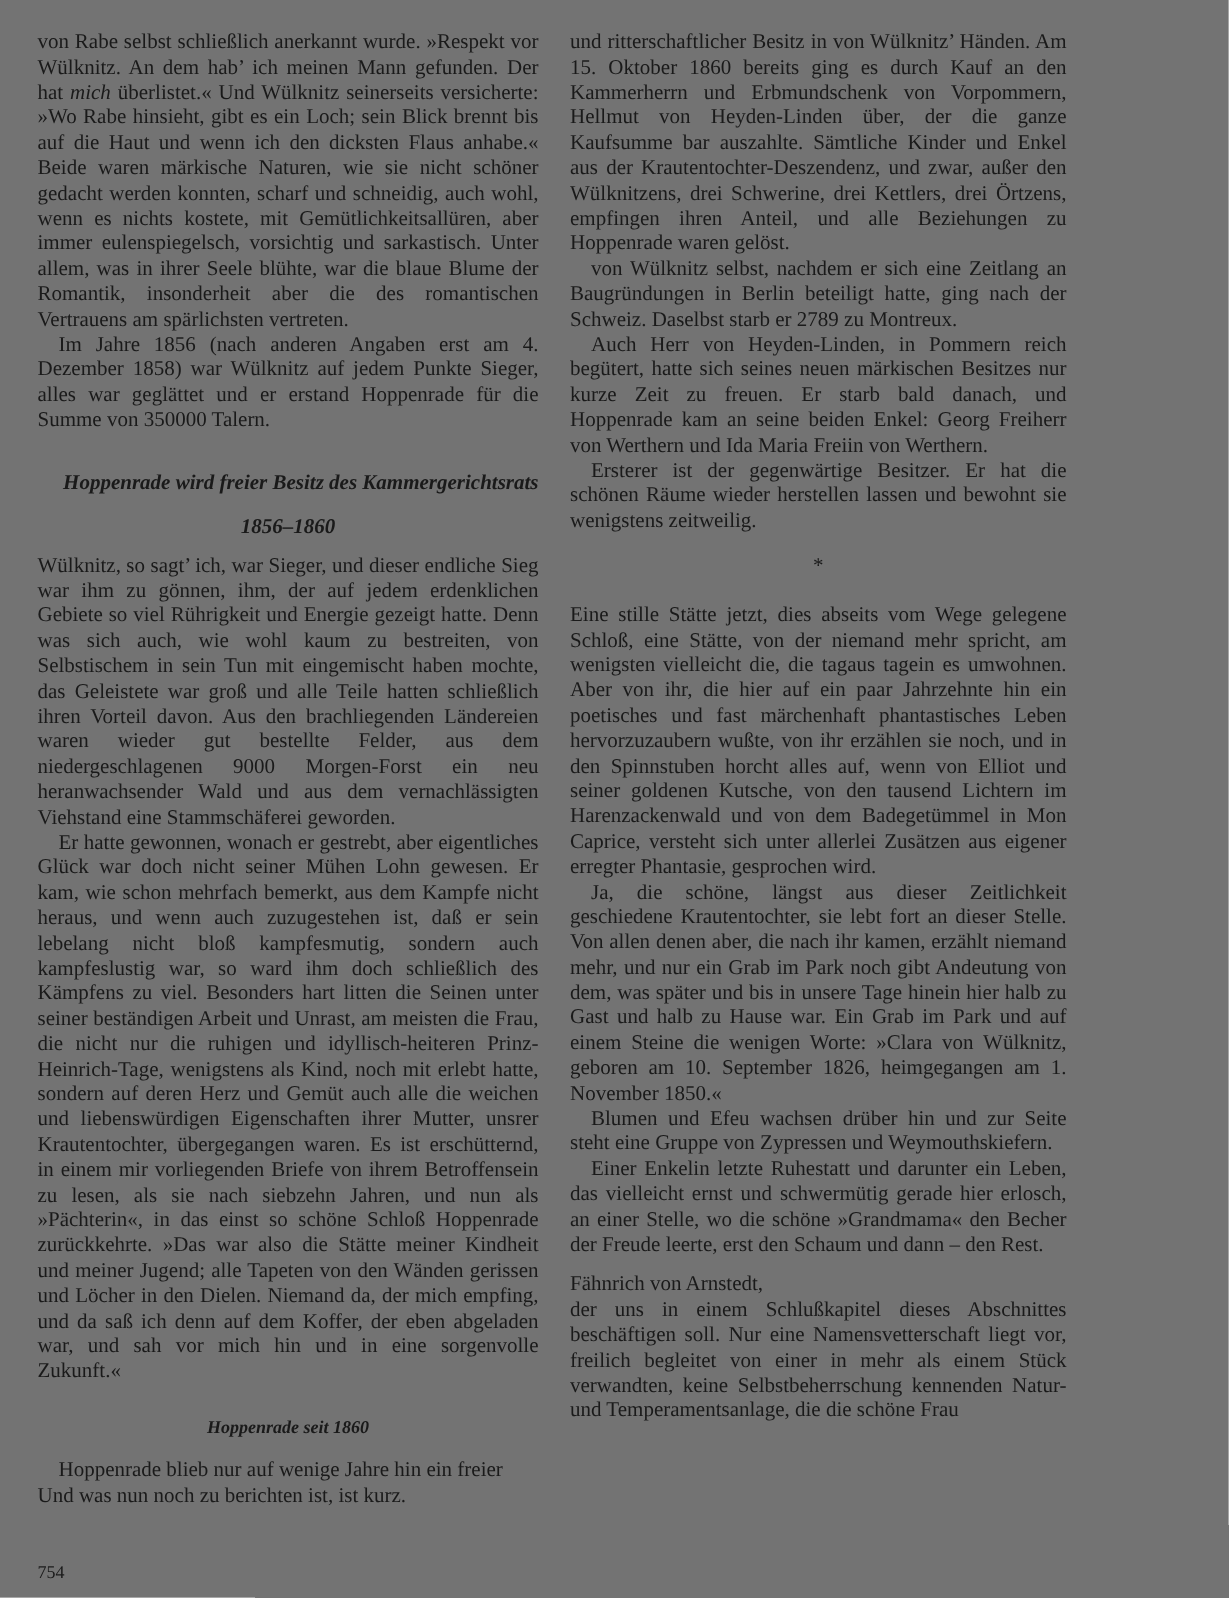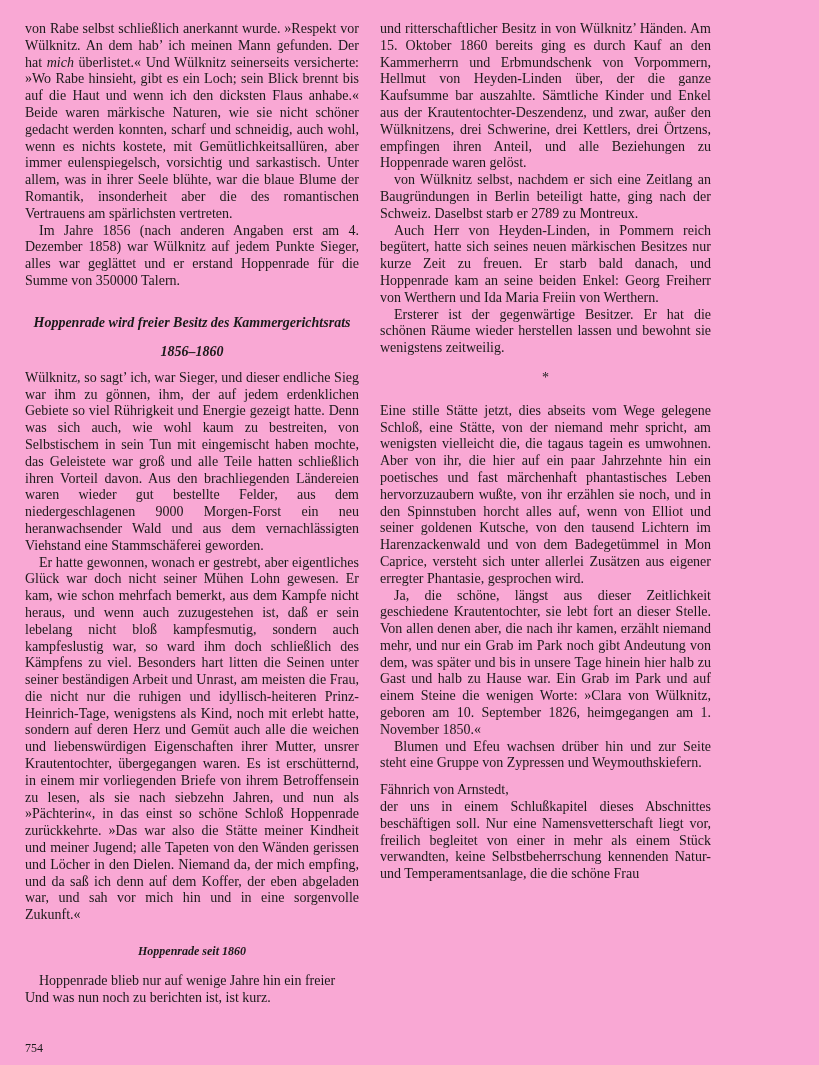--- a/index.html
+++ b/index.html
@@ -8,40 +8,40 @@
     background: #ffffff;
     font-family: "Liberation Serif", "DejaVu Serif", serif;
     color: #1a1a1a;
   }
   .page {
     position: relative;
     box-sizing: border-box;
     width: 819px; height: 1065px;
     padding: 21px 0 0 25px;
     overflow: hidden;
-    background: #f9a8d4;
+    background: #737373;
   }
   .columns { display: flex; gap: 21px; align-items: flex-start; }
   .col {
     font-size: 14px;
     line-height: 16.8px;
     text-align: justify;
     -webkit-hyphens: auto; hyphens: auto;
   }
   .col-left  { width: 334px; }
   .col-right { width: 331px; }
   .col p { margin: 0; }
   .col p.indent { text-indent: 14px; }
   em.word-em { font-style: italic; }
 
   .section-title { margin: 23px 0 0 0; }
   .section-title .h-line {
     font-weight: bold; font-style: italic;
     font-size: 14px; line-height: 20px;
-    text-align: center; white-space: nowrap;
+    text-align: right; white-space: nowrap;
   }
   .section-years {
     margin: 9px 0 8px 0;
     font-weight: bold; font-style: italic;
     font-size: 14px; line-height: 20px;
     text-align: center;
   }
   .section-title-mid {
     margin: 17px 0 12px 0;
     font-weight: bold; font-style: italic;
@@ -93,20 +93,21 @@
       <p class="body-p">und ritterschaftlicher Besitz in von Wülknitz’ Händen. Am 15. Oktober 1860 bereits ging es durch Kauf an den Kammerherrn und Erbmundschenk von Vorpommern, Hellmut von Heyden-Linden über, der die ganze Kaufsumme bar auszahlte. Sämtliche Kinder und Enkel aus der Krautentochter-Deszendenz, und zwar, außer den Wülknitzens, drei Schwerine, drei Kettlers, drei Örtzens, empfingen ihren Anteil, und alle Beziehungen zu Hoppenrade waren gelöst.</p>
       <p class="body-p indent">von Wülknitz selbst, nachdem er sich eine Zeitlang an Baugründungen in Berlin beteiligt hatte, ging nach der Schweiz. Daselbst starb er 2789 zu Montreux.</p>
       <p class="body-p indent">Auch Herr von Heyden-Linden, in Pommern reich begütert, hatte sich seines neuen märkischen Besitzes nur kurze Zeit zu freuen. Er starb bald danach, und Hoppenrade kam an seine beiden Enkel: Georg Freiherr von Werthern und Ida Maria Freiin von Werthern.</p>
       <p class="body-p indent">Ersterer ist der gegenwärtige Besitzer. Er hat die schönen Räume wieder herstellen lassen und bewohnt sie wenigstens zeitweilig.</p>
 
       <div class="star-separator">*</div>
 
       <p class="body-p">Eine stille Stätte jetzt, dies abseits vom Wege gelegene Schloß, eine Stätte, von der niemand mehr spricht, am wenigsten vielleicht die, die tagaus tagein es umwohnen. Aber von ihr, die hier auf ein paar Jahrzehnte hin ein poetisches und fast märchenhaft phantastisches Leben hervorzuzaubern wußte, von ihr erzählen sie noch, und in den Spinnstuben horcht alles auf, wenn von Elliot und seiner goldenen Kutsche, von den tausend Lichtern im Harenzackenwald und von dem Badegetümmel in Mon Caprice, versteht sich unter allerlei Zusätzen aus eigener erregter Phantasie, gesprochen wird.</p>
       <p class="body-p indent">Ja, die schöne, längst aus dieser Zeitlichkeit geschiedene Krautentochter, sie lebt fort an dieser Stelle. Von allen denen aber, die nach ihr kamen, erzählt niemand mehr, und nur ein Grab im Park noch gibt Andeutung von dem, was später und bis in unsere Tage hinein hier halb zu Gast und halb zu Hause war. Ein Grab im Park und auf einem Steine die wenigen Worte: »Clara von Wülknitz, geboren am 10. September 1826, heimgegangen am 1. November 1850.«</p>
       <p class="body-p indent">Blumen und Efeu wachsen drüber hin und zur Seite steht eine Gruppe von Zypressen und Weymouthskiefern.</p>
+      <p class="body-p indent">Einer Enkelin letzte Ruhestatt und darunter ein Leben, das vielleicht ernst und schwermütig gerade hier erlosch, an einer Stelle, wo die schöne »Grandmama« den Becher der Freude leerte, erst den Schaum und dann – den Rest.</p>
 
       <div class="centered-line">Fähnrich von Arnstedt,</div>
 
       <p class="body-p">der uns in einem Schlußkapitel dieses Abschnittes beschäftigen soll. Nur eine Namensvetterschaft liegt vor, freilich begleitet von einer in mehr als einem Stück verwandten, keine Selbstbeherrschung kennenden Natur- und Temperamentsanlage, die die schöne Frau</p>
     </div>
 
   </div>
 
   <div class="page-number">754</div>
 </div>

